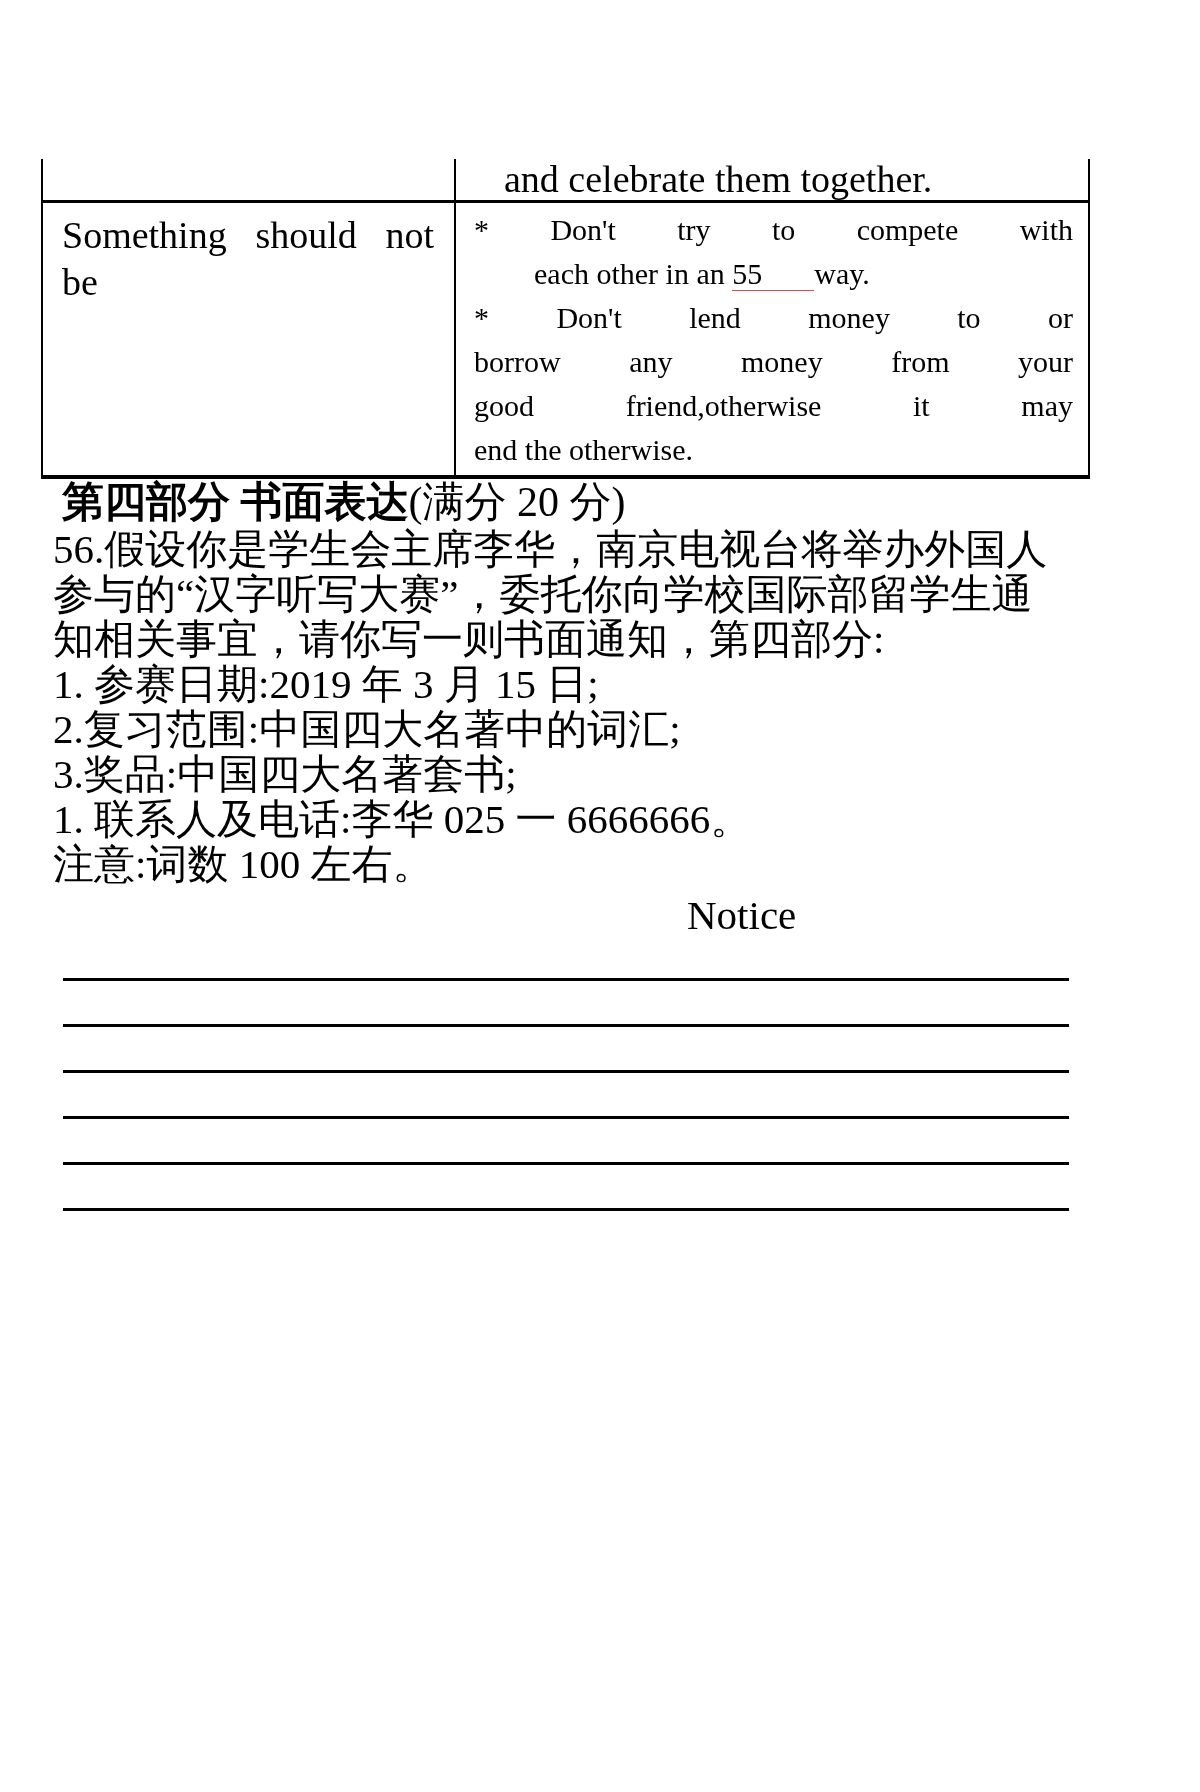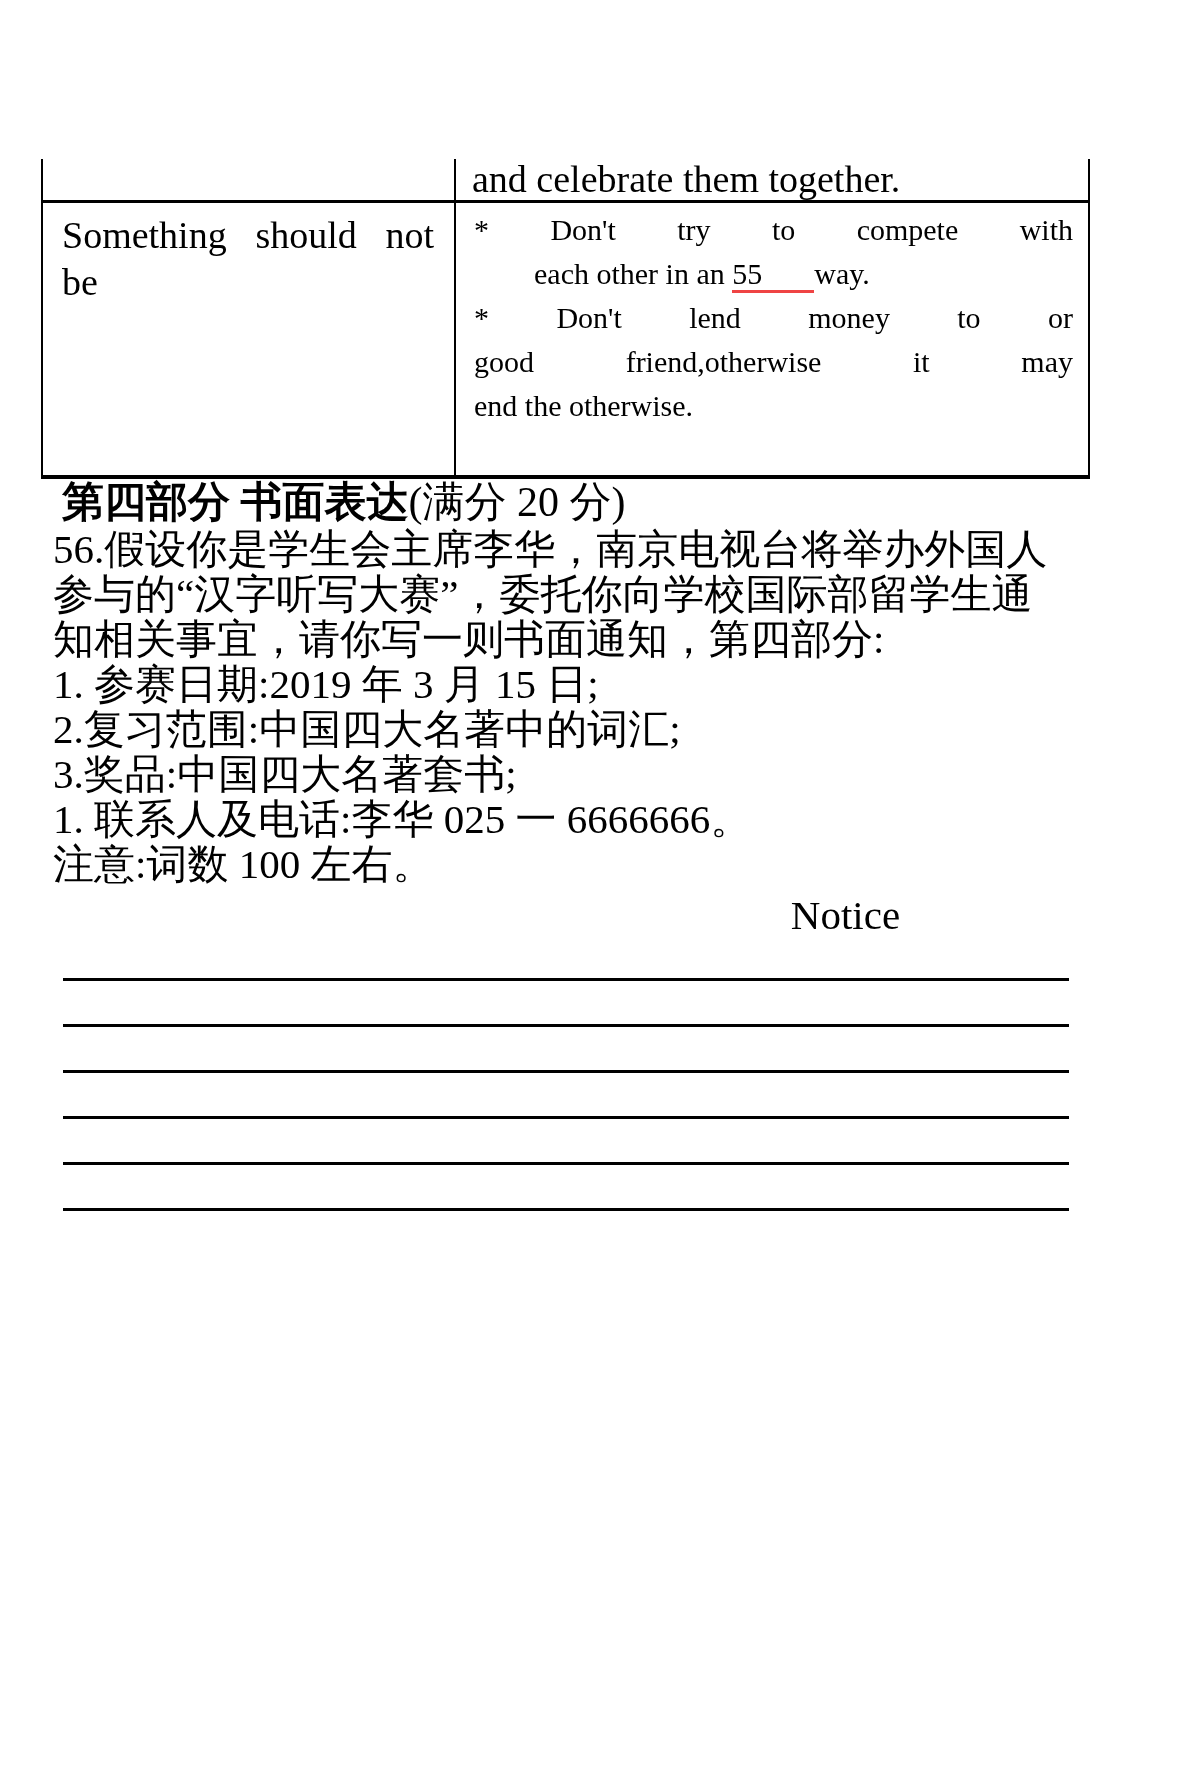--- a/index.html
+++ b/index.html
@@ -11,43 +11,43 @@
   }
 
   
   #grid-table {
     position:absolute; left:41px; top:159px; width:1049px;
     border-left:2px solid #000; border-right:2px solid #000;
     border-bottom:4px solid #000;
     box-sizing:border-box;
   }
   .trow { display:flex; }
-  .trow.first { border-bottom:3px solid #000; height:41px; }
+  .trow.first { border-bottom:3px solid #000; height:41px;gap:32px; }
   .lcell { width:413px; flex:none; border-right:2px solid #000; box-sizing:border-box; }
   .rcell { flex:1; box-sizing:border-box; }
   .trow.first .rcell {
     padding:0 14px 0 16px; font-size:38px; line-height:40px; white-space:nowrap;
   }
   .trow.second { height:272px; }
   .trow.second .lcell { padding:9px 20px 0 19px; font-size:38px; line-height:47px; }
   .trow.second .rcell { padding:5px 15px 0 18px; font-size:30px; line-height:44px; }
   .just { text-align:justify; text-align-last:justify; }
   .hang-indent { padding-left:60px; }
-  .blank-underline { border-bottom:3px solid #ef4444; padding-right:52px; }
+  .blank-underline { border-bottom:1px solid #ef4444; padding-right:52px; }
 
   
   #section {
     position:absolute; left:0; top:477px; width:1004px;
     padding-left:53px; box-sizing:border-box;
     font-size:41px;
   }
   .sec-title { font-size:42px; line-height:50px; white-space:nowrap; }
   .sec-title .bold-part { font-weight:bold; margin-left:9px; }
   .pline { line-height:45px; white-space:nowrap; }
-  .notice-line { line-height:45px; margin-top:6px; text-indent:634px;text-align:center; }
+  .notice-line { line-height:45px; margin-top:6px; text-indent:634px; }
 
   
   .wline {
     position:absolute; left:63px; width:1006px; height:0;
     border-top:3px solid #000;
   }
 </style>
 </head>
 <body>
 
@@ -59,20 +59,21 @@
     </div>
   </div>
   <div class="trow second">
     <div class="lcell">
       <div class="just">Something should not be</div>
     </div>
     <div class="rcell">
       <div class="just">* Don't try to compete with</div>
       <div class="hang-indent"><span>each other in an </span><span class="blank-underline">55</span><span>way.</span></div>
       <div class="just">* Don't lend money to or</div>
+      <div class="just">borrow any money from your</div>
       <div class="just">good friend,otherwise it may</div>
       <div>end the otherwise.</div>
     </div>
   </div>
 </div>
 
 <div id="section">
   <div class="sec-title"><span class="bold-part">第四部分 书面表达</span><span>(满分 20 分)</span></div>
 
   <div class="pline">56.假设你是学生会主席李华，南京电视台将举办外国人</div>

